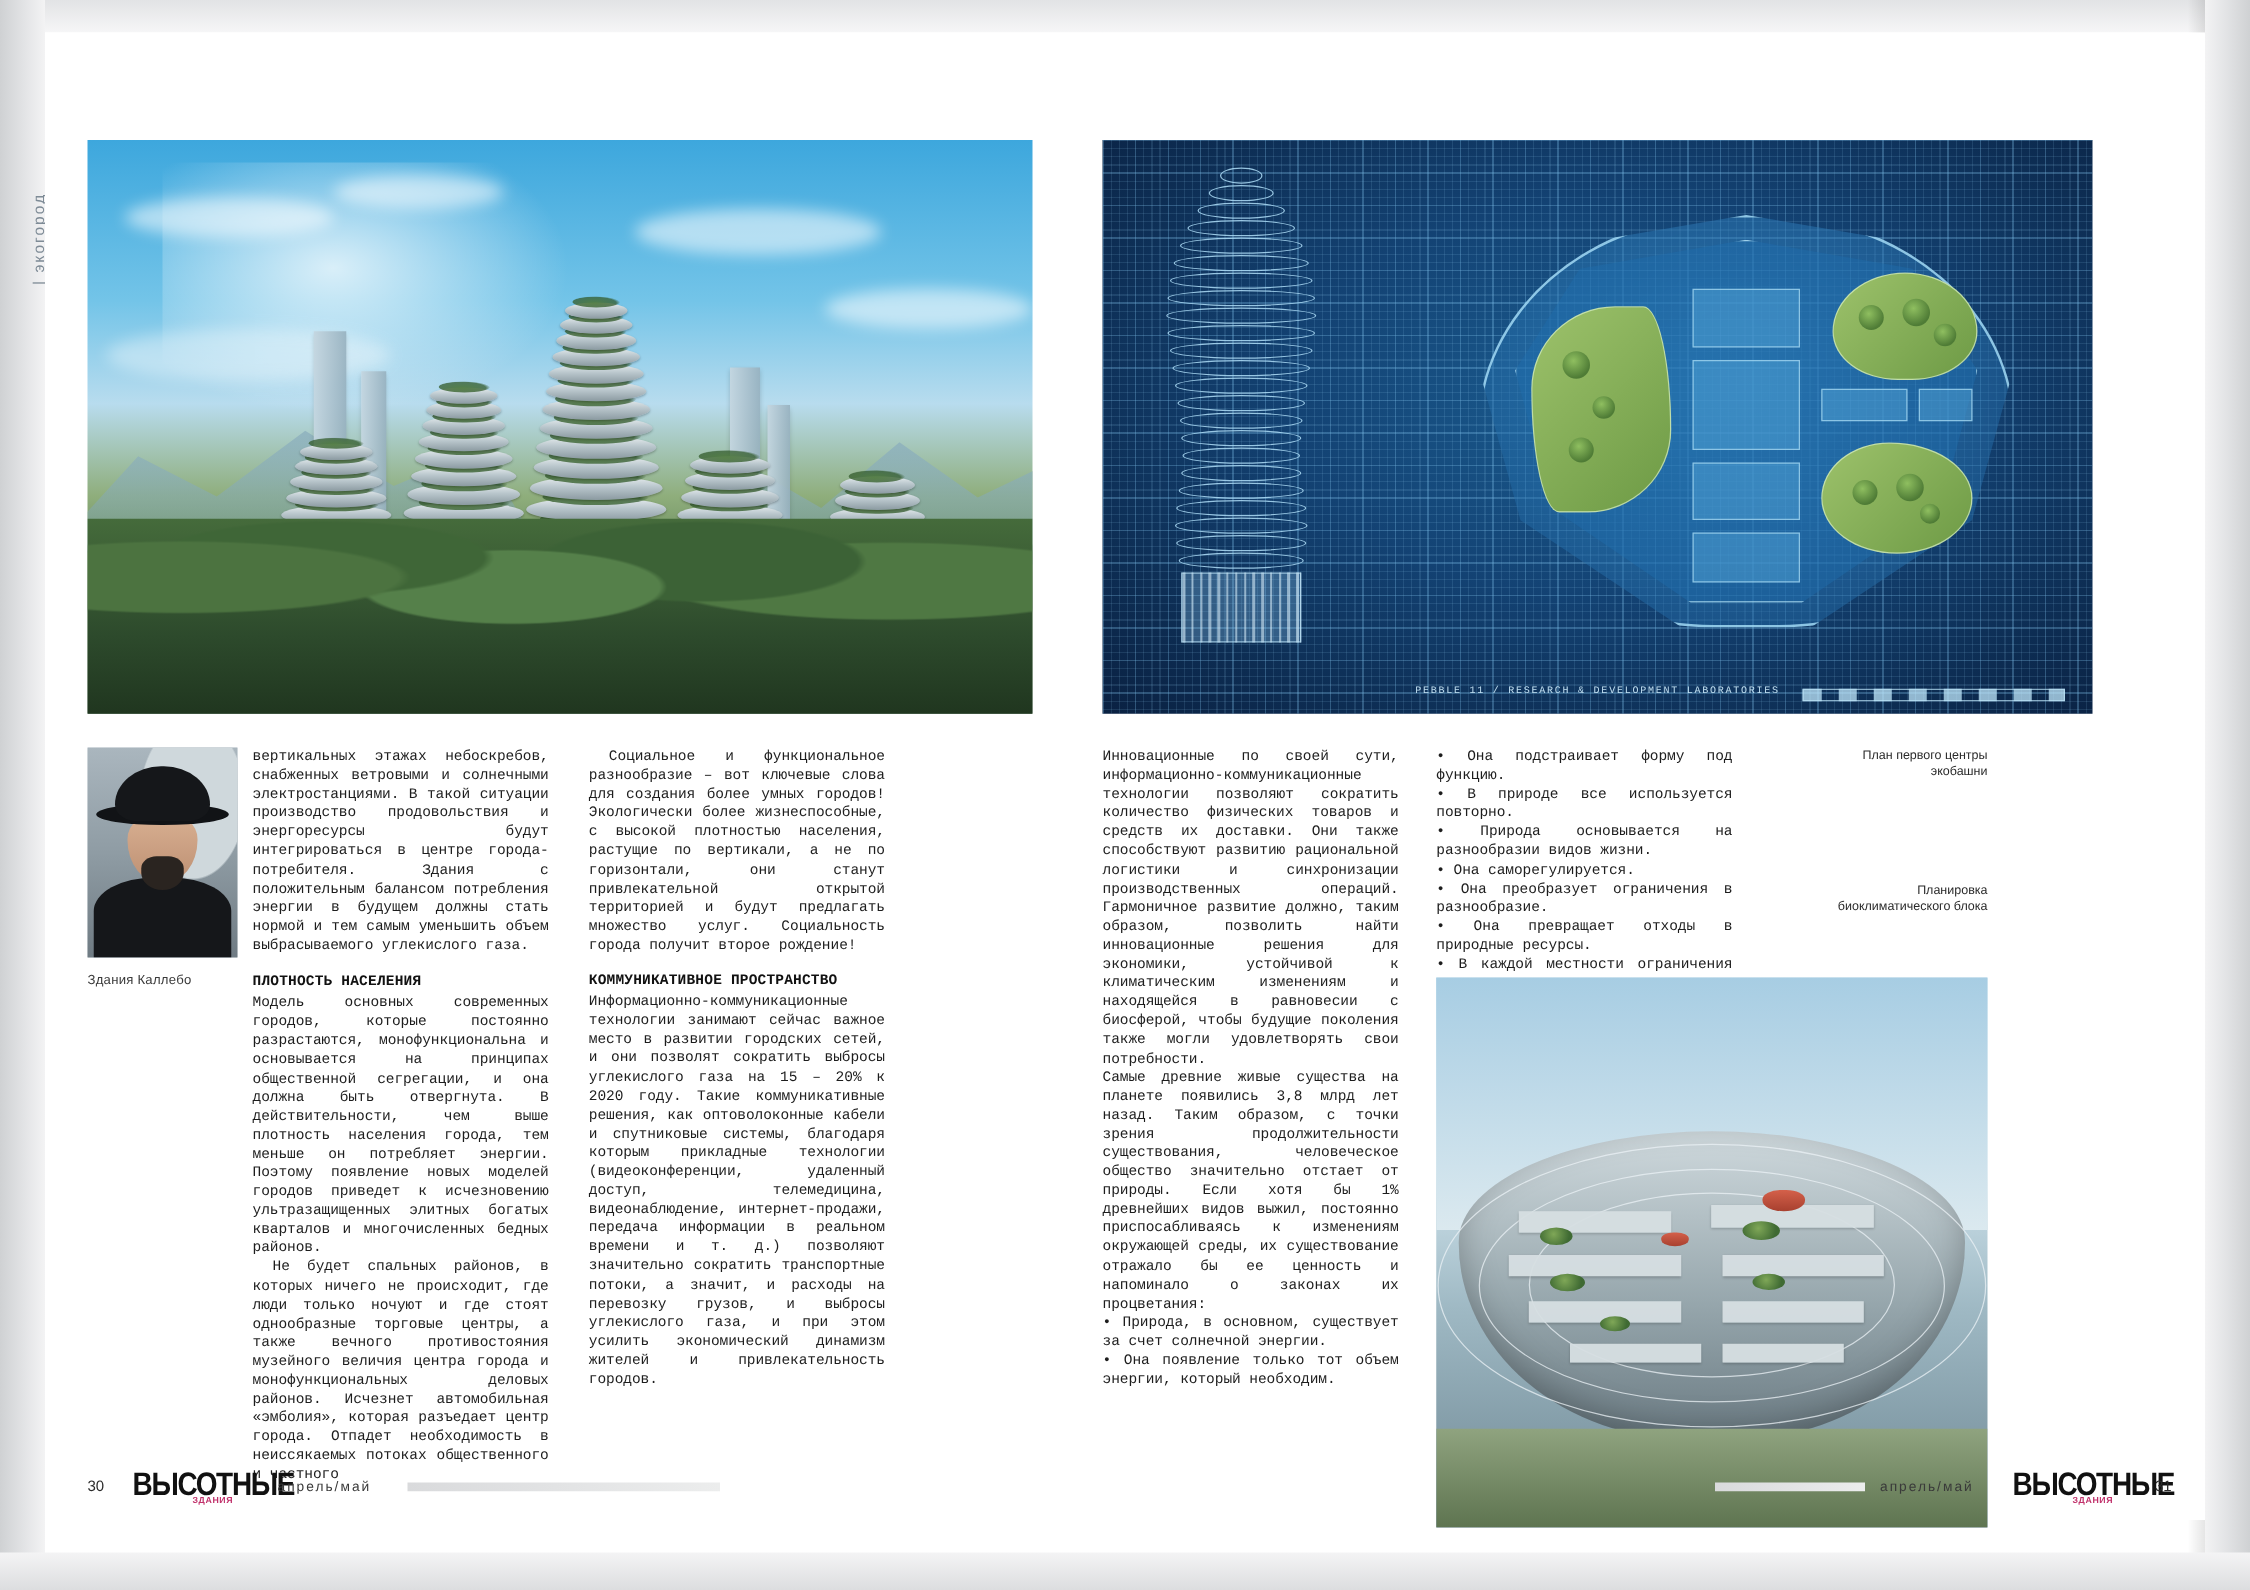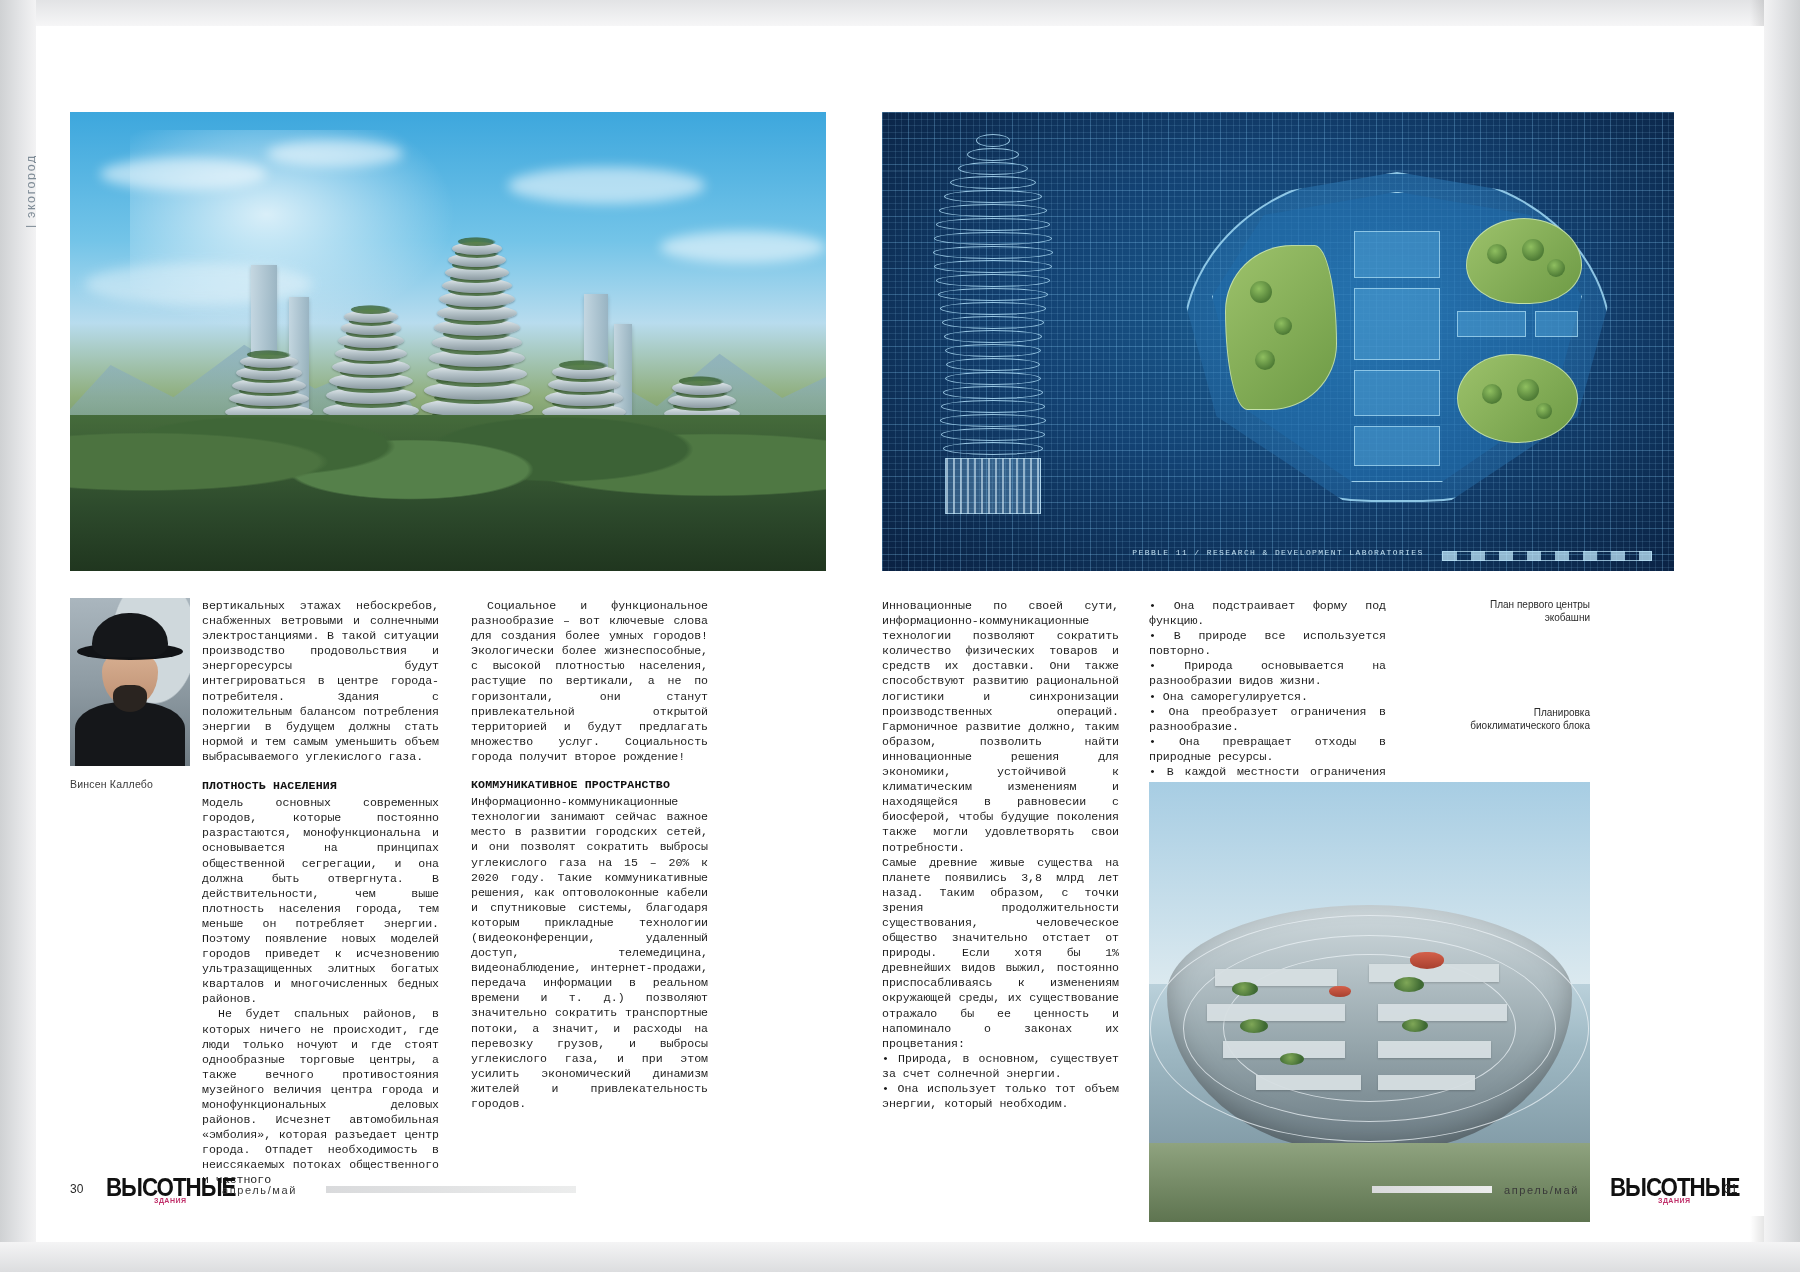--- a/index.html
+++ b/index.html
@@ -392,21 +392,21 @@
     </div>
 
     <div class="portrait">
       <div class="p-bg"></div>
       <div class="p-body"></div>
       <div class="p-face"></div>
       <div class="p-beard"></div>
       <div class="p-brim"></div>
       <div class="p-hat"></div>
     </div>
-    <div class="caption-small" style="left:34px; top:752px; width:130px;">Винсен Каллебо</div>
+    <div class="caption-small" style="left:34px; top:752px; width:130px;">Здания Каллебо</div>
 
     <div class="col" style="left:166px; top:572px; width:237px;">
       <p class="noind">вертикальных этажах небоскребов, снабженных ветровыми и солнечными электростанциями. В такой ситуации производство продовольствия и энергоресурсы будут интегрироваться в центре города-потребителя. Здания с положительным балансом потребления энергии в будущем должны стать нормой и тем самым уменьшить объем выбрасываемого углекислого газа.</p>
       <h3 class="first">ПЛОТНОСТЬ НАСЕЛЕНИЯ</h3>
       <p class="noind">Модель основных современных городов, которые постоянно разрастаются, монофункциональна и основывается на принципах общественной сегрегации, и она должна быть отвергнута. В действительности, чем выше плотность населения города, тем меньше он потребляет энергии. Поэтому появление новых моделей городов приведет к исчезновению ультразащищенных элитных богатых кварталов и многочисленных бедных районов.</p>
       <p>Не будет спальных районов, в которых ничего не происходит, где люди только ночуют и где стоят однообразные торговые центры, а также вечного противостояния музейного величия центра города и монофункциональных деловых районов. Исчезнет автомобильная «эмболия», которая разъедает центр города. Отпадет необходимость в неиссякаемых потоках общественного и частного</p>
     </div>
 
     <div class="col" style="left:435px; top:572px; width:237px;">
       <p>Социальное и функциональное разнообразие – вот ключевые слова для создания более умных городов! Экологически более жизнеспособные, с высокой плотностью населения, растущие по вертикали, а не по горизонтали, они станут привлекательной открытой территорией и будут предлагать множество услуг. Социальность города получит второе рождение!</p>
@@ -487,21 +487,21 @@
       </div>
 
       <div class="bp-caption">PEBBLE 11 / RESEARCH &amp; DEVELOPMENT LABORATORIES</div>
       <div class="bp-scale"></div>
     </div>
 
     <div class="col" style="left:0px; top:572px; width:237px;">
       <p class="noind">Инновационные по своей сути, информационно-коммуникационные технологии позволяют сократить количество физических товаров и средств их доставки. Они также способствуют развитию рациональной логистики и синхронизации производственных операций. Гармоничное развитие должно, таким образом, позволить найти инновационные решения для экономики, устойчивой к климатическим изменениям и находящейся в равновесии с биосферой, чтобы будущие поколения также могли удовлетворять свои потребности.</p>
       <p class="noind">Самые древние живые существа на планете появились 3,8 млрд лет назад. Таким образом, с точки зрения продолжительности существования, человеческое общество значительно отстает от природы. Если хотя бы 1% древнейших видов выжил, постоянно приспосабливаясь к изменениям окружающей среды, их существование отражало бы ее ценность и напоминало о законах их процветания:</p>
       <p class="noind">• Природа, в основном, существует за счет солнечной энергии.</p>
-      <p class="noind">• Она использует только тот объем энергии, который необходим.</p>
+      <p class="noind">• Она появление только тот объем энергии, который необходим.</p>
     </div>
 
     <div class="col" style="left:267px; top:572px; width:237px;">
       <p class="noind">• Она подстраивает форму под функцию.</p>
       <p class="noind">• В природе все используется повторно.</p>
       <p class="noind">• Природа основывается на разнообразии видов жизни.</p>
       <p class="noind">• Она саморегулируется.</p>
       <p class="noind">• Она преобразует ограничения в разнообразие.</p>
       <p class="noind">• Она превращает отходы в природные ресурсы.</p>
       <p class="noind">• В каждой местности ограничения свои ресурсы и опыт.</p>

